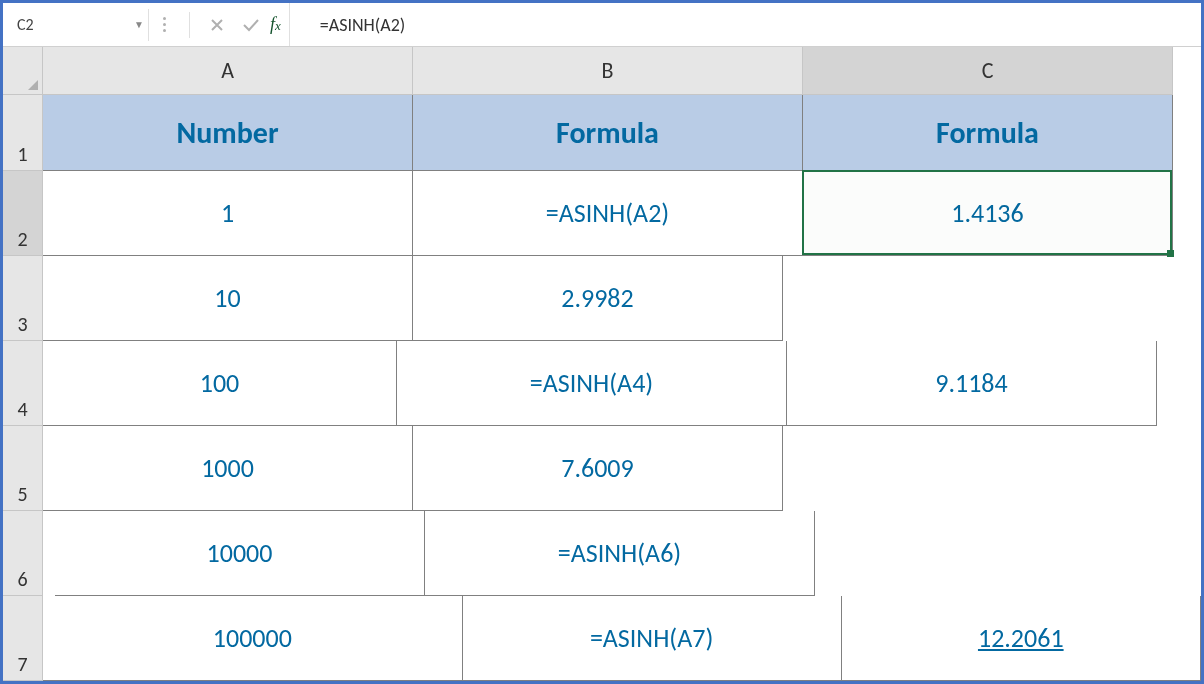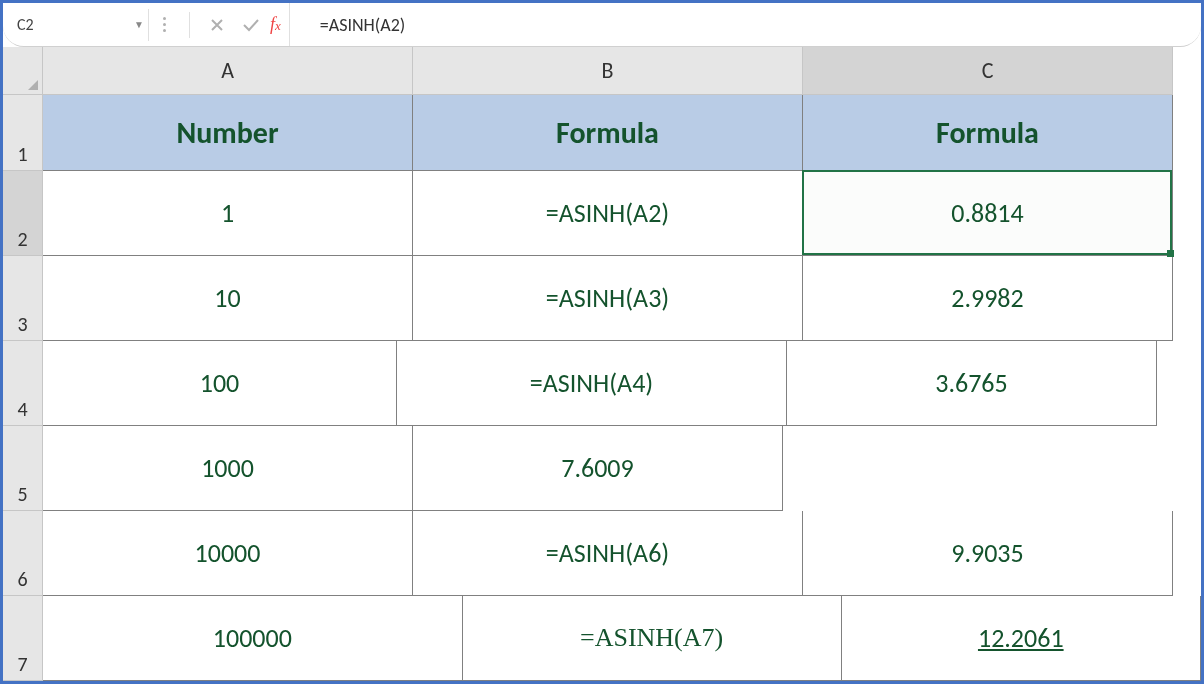--- a/index.html
+++ b/index.html
@@ -19,21 +19,20 @@
   }
 
   
   .formula-bar {
     display: flex;
     align-items: center;
     height: 44px;
     background: #ffffff;
     border-bottom: 1px solid #d0d0d0;
     padding-left: 6px;
-    border-radius: 21px;
   }
   .name-box-wrap {
     display: flex;
     align-items: center;
     width: 140px;
     height: 32px;
     border-right: 1px solid #e0e0e0;
   }
   .name-box {
     flex: 1;
@@ -76,21 +75,21 @@
     align-items: center;
     justify-content: center;
     color: #b0b0b0;
     cursor: pointer;
   }
   .fb-btn svg { display:block; }
   .fx-label {
     font-family: "Times New Roman", serif;
     font-style: italic;
     font-size: 18px;
-    color: #ef4444;
+    color: #14532d;
     margin: 0 8px 0 2px;
     cursor: pointer;
   }
   .formula-input {
     flex: 1;
     font-size: 18px;
     color: #333;
     padding-left: 30px;
     height: 100%;
     display: flex;
@@ -168,21 +167,21 @@
     display: flex;
   }
   .cell {
     border-right: 1px solid #d0d0d0;
     border-bottom: 1px solid #d0d0d0;
     background: #ffffff;
     display: flex;
     align-items: center;
     justify-content: center;
     font-size: 26px;
-    color: #14532d;
+    color: #0369a1;
     cursor: cell;
     position: relative;
   }
   .hdr-cell {
     background: var(--hdr-bg);
     font-weight: 700;
     font-size: 30px;
     border-right: 1px solid #808080;
     border-bottom: 1px solid #808080;
   }
@@ -258,44 +257,42 @@
     <div class="cells" id="cells">
 
     <div class="row">
           <div class="cell hdr-cell" style="width: 370px; height: 76px;">Number</div>
           <div class="cell hdr-cell" style="width: 390px; height: 76px;">Formula</div>
           <div class="cell hdr-cell" style="width: 370px; height: 76px;">Formula</div>
         </div>
         <div class="row">
           <div class="cell data-cell" style="width: 370px; height: 85px;">1</div>
           <div class="cell data-cell" style="width: 390px; height: 85px;">=ASINH(A2)</div>
-          <div class="cell data-cell" style="width: 370px; height: 85px;">0.8814</div>
+          <div class="cell data-cell" style="width: 370px; height: 85px;">1.4136</div>
         </div>
         <div class="row">
           <div class="cell data-cell" style="width: 370px; height: 85px;">10</div>
-          <div class="cell data-cell" style="width: 390px; height: 85px;">=ASINH(A3)</div>
           <div class="cell data-cell" style="width: 370px; height: 85px;">2.9982</div>
         </div>
         <div class="row">
           <div class="cell data-cell" style="width: 354px; height: 85px;">100</div>
           <div class="cell data-cell" style="width: 390px; height: 85px;">=ASINH(A4)</div>
-          <div class="cell data-cell" style="width: 370px; height: 85px;">3.6765</div>
+          <div class="cell data-cell" style="width: 370px; height: 85px;">9.1184</div>
         </div>
         <div class="row">
           <div class="cell data-cell" style="width: 370px; height: 85px;">1000</div>
           <div class="cell data-cell" style="width: 370px; height: 85px;">7.6009</div>
         </div>
         <div class="row">
-          <div class="cell data-cell" style="width: 370px; height: 85px;">10000</div>
+          <div class="cell data-cell" style="width: 370px; height: 85px; margin-left: 12px;">10000</div>
           <div class="cell data-cell" style="width: 390px; height: 85px;">=ASINH(A6)</div>
-          <div class="cell data-cell" style="width: 370px; height: 85px;">9.9035</div>
         </div>
         <div class="row">
           <div class="cell data-cell" style="width: 432px; height: 85px;">100000</div>
-          <div class="cell data-cell" style="width: 390px; height: 85px; font-family: Liberation Serif, serif;">=ASINH(A7)</div>
+          <div class="cell data-cell" style="width: 390px; height: 85px;">=ASINH(A7)</div>
           <div class="cell data-cell" style="width: 370px; height: 85px; text-decoration: underline;">12.2061</div>
         </div>
         <div class="selection" id="selection" style="left: 759px; top: 75px; width: 370px; height: 85px;">
         <div class="handle"></div>
       </div>
       </div>
   </div>
 
 </div>
 

